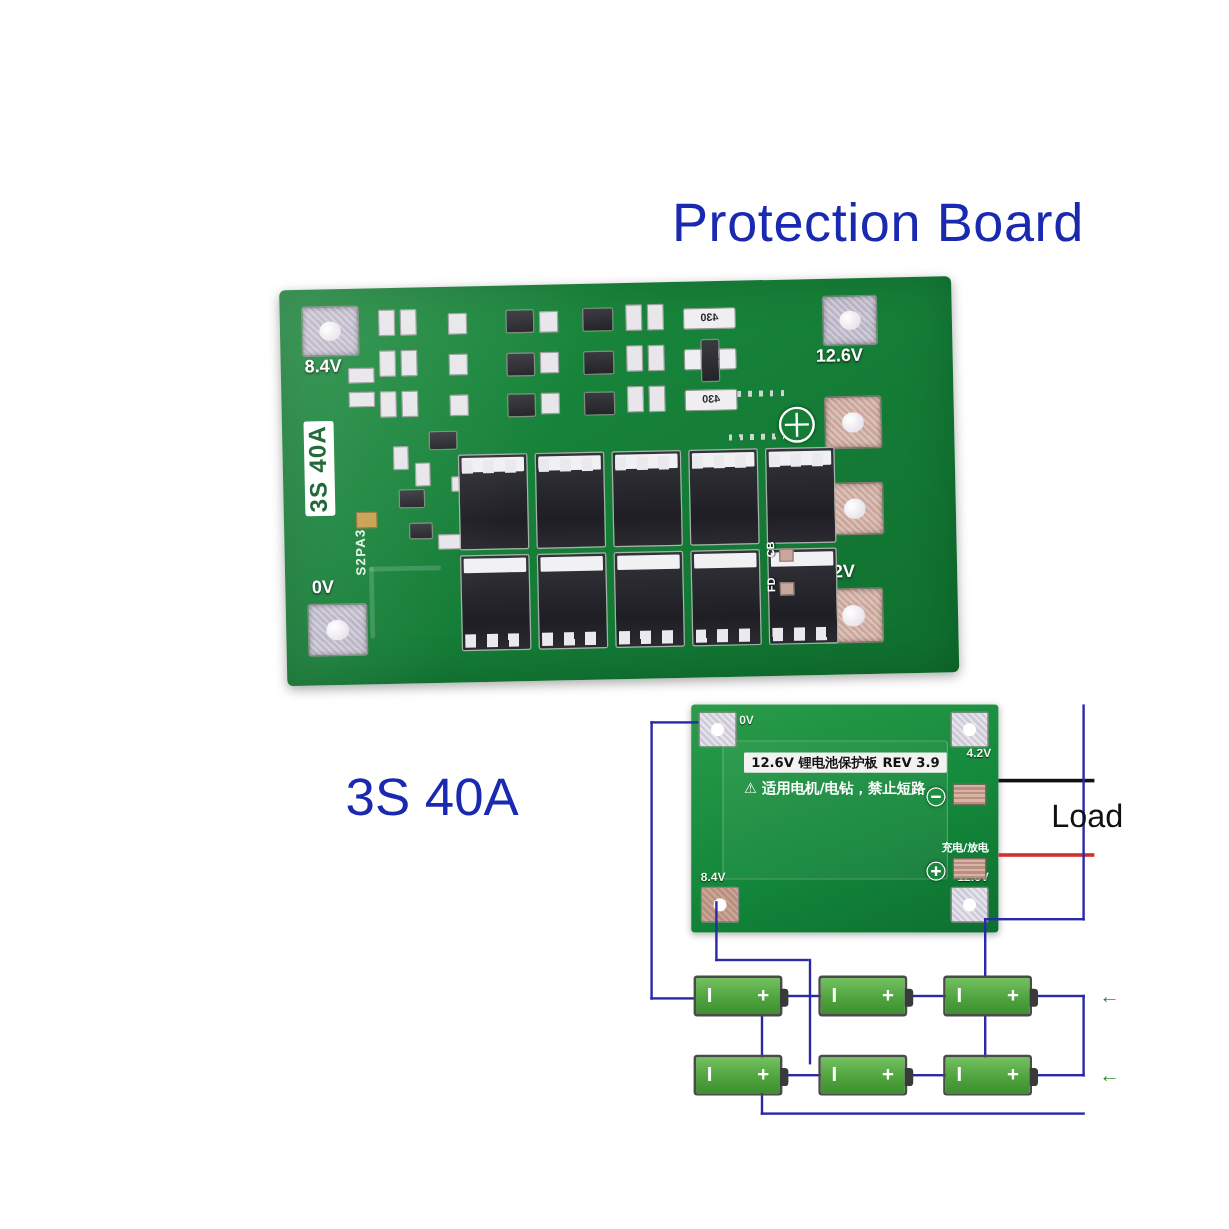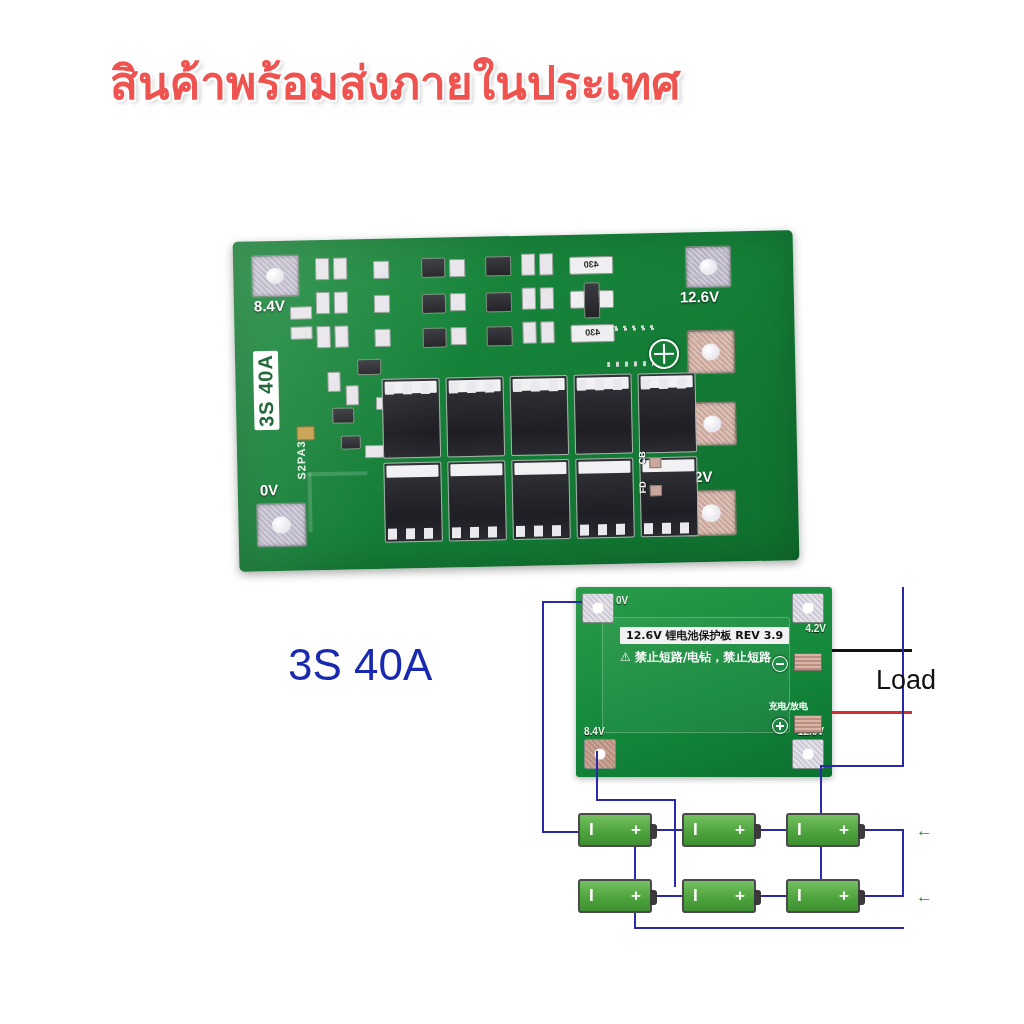--- a/index.html
+++ b/index.html
@@ -122,21 +122,21 @@
   .silk-title{
     position:absolute;left:44px;top:40px;background:#f2f2f2;color:#111;
     font-size:11px;font-weight:bold;padding:1px 6px;border-radius:1px;
     white-space:nowrap;font-family:"DejaVu Sans",sans-serif;
   }
   .silk-warn{
     position:absolute;left:44px;top:62px;color:#ffffff;font-size:12px;font-weight:bold;
     white-space:nowrap;font-family:"DejaVu Sans",sans-serif;
   }
   .silk-cd{
-    position:absolute;right:24px;top:113px;color:#ffffff;font-size:9px;font-weight:bold;
+    position:absolute;right:8px;top:113px;color:#ffffff;font-size:9px;font-weight:bold;
     white-space:nowrap;font-family:"DejaVu Sans",sans-serif;
   }
   .conn{position:absolute;width:26px;height:16px;
     background:repeating-linear-gradient(0deg,#b98f80 0 2px,#d8b4a6 2px 4px);
     border:1px solid #7a6a62;}
   .wire{position:absolute;background:#2a2aa8;}
   .wire.black{background:#111111;height:3px;}
   .wire.red{background:#d32f2f;height:3px;}
   .cell{
     position:absolute;width:74px;height:34px;border-radius:3px;
@@ -148,22 +148,22 @@
   }
   .cell .cap-nub{position:absolute;right:-7px;top:9px;width:7px;height:15px;
     background:#3a3a3a;border-radius:0 3px 3px 0;}
   .arrow{position:absolute;color:#2e8b2e;font-size:17px;font-weight:bold;line-height:1;}
 </style>
 </head>
 <body>
 
 <div id="stage">
 
-  <div class="thai-banner">สินค้าพร้อมส่งภายในประเทศ</div>
-
+
+  <div class="cap cap-protection">Protection Board</div>
 
   <div class="board">
 
     <div class="pad" style="left:18px;top:14px;width:46px;height:40px;">
         <div class="hole"></div>
       </div>
     <div class="pad-lbl" style="left:20px;top:56px;">8.4V</div>
 
     <div class="pad" style="left:452px;top:14px;width:44px;height:40px;">
         <div class="hole"></div>
@@ -308,21 +308,21 @@
           <div class="hole"></div>
         </div>
       <div class="dlbl" style="left:8px;bottom:40px;">8.4V</div>
 
       <div class="dpad" style="right:8px;bottom:8px;">
           <div class="hole"></div>
         </div>
       <div class="dlbl" style="right:8px;bottom:40px;">12.6V</div>
 
       <div class="silk-title">12.6V 锂电池保护板 REV 3.9</div>
-      <div class="silk-warn">⚠ 禁止短路/电钻，禁止短路</div>
+      <div class="silk-warn">⚠ 适用电机/电钻，禁止短路</div>
       <div class="silk-cd">充电/放电</div>
 
       <div class="conn" style="right:10px;top:66px;"></div>
       <div class="conn" style="right:10px;top:128px;"></div>
       <div class="sym" style="right:44px;top:69px;width:14px;height:14px;border-width:1.5px;"></div>
       <div class="sym plus" style="right:44px;top:131px;width:14px;height:14px;border-width:1.5px;"></div>
     </div>
 
     <div class="wire black" style="left:308px;top:74px;width:80px;"></div>
     <div class="wire red" style="left:308px;top:136px;width:80px;"></div>

